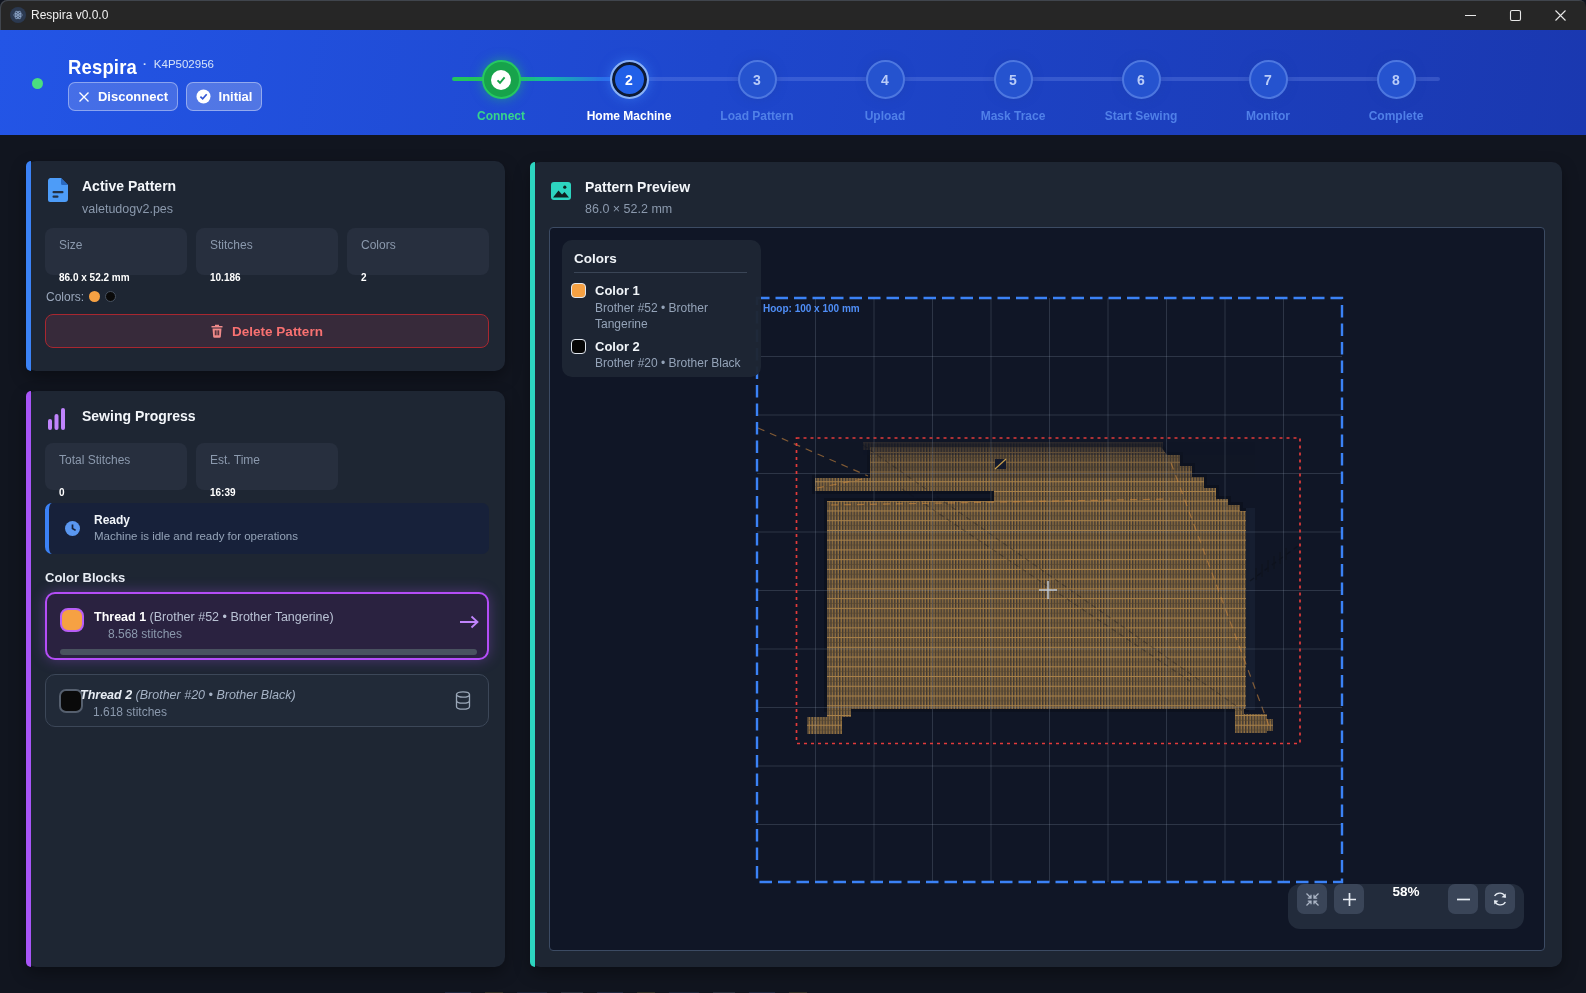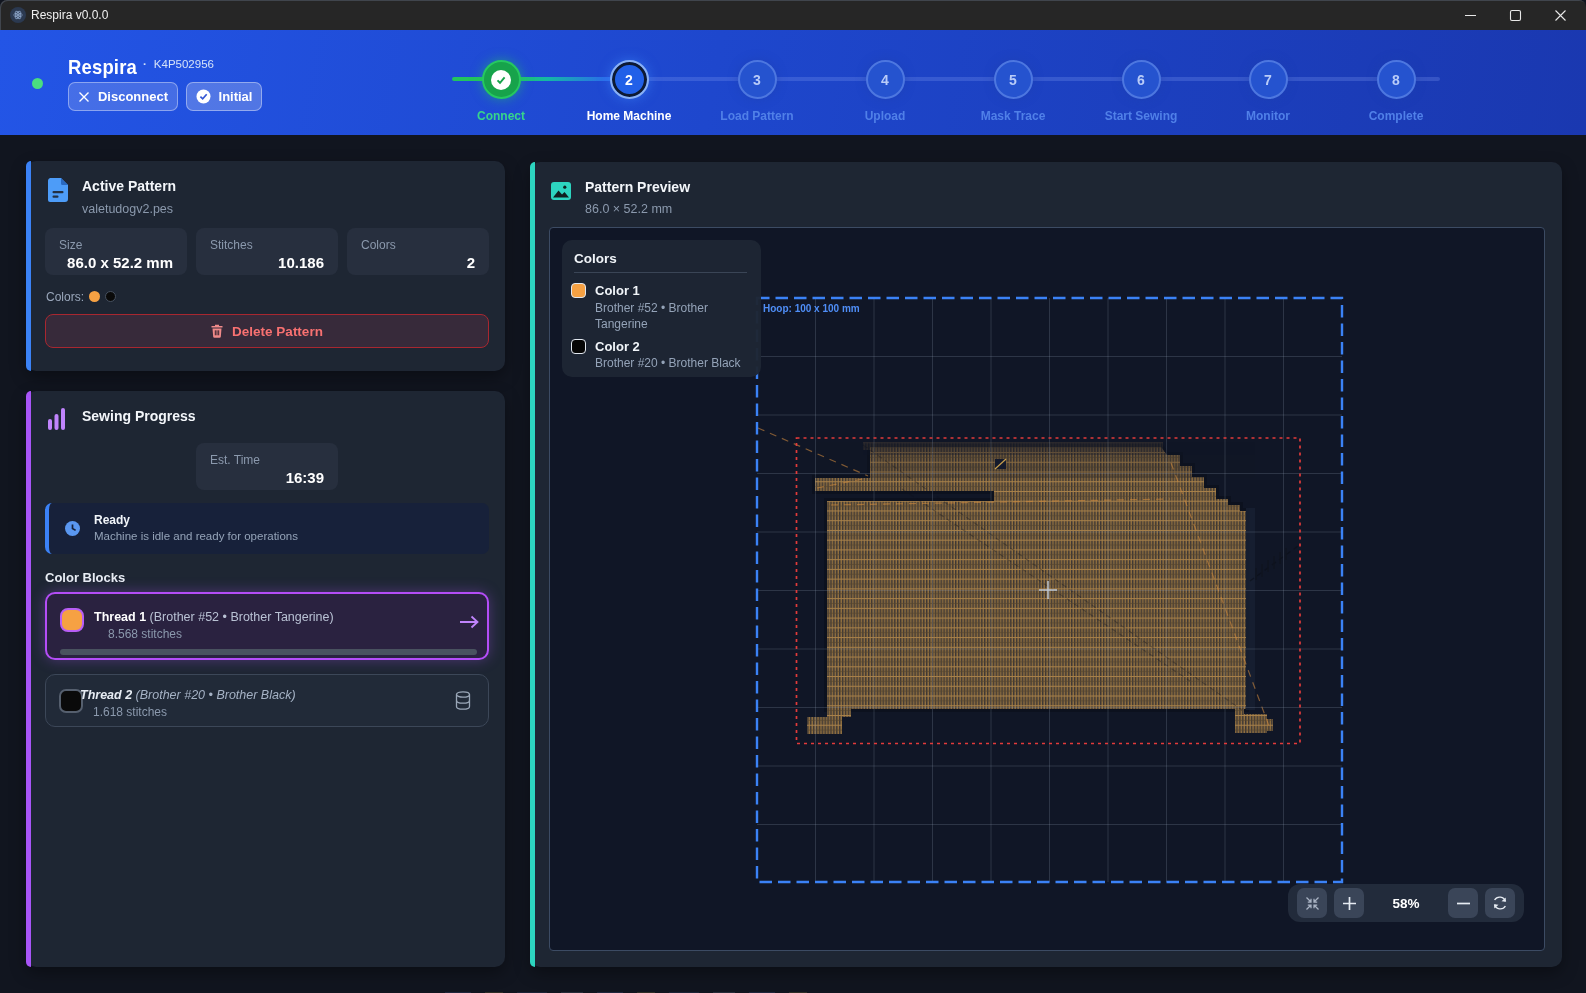--- a/index.html
+++ b/index.html
@@ -32,29 +32,29 @@
   .s-todo .stepcirc { background:#2553cf; border:2px solid #4d77e0; color:#b9ccf8; box-shadow:0 0 10px rgba(30,64,175,.5); }
   .s-todo .lbl { color:#5080e8; }
 
   
   .card { position:absolute; background:#1e2633; border-radius:10px; box-shadow:0 6px 16px rgba(0,0,0,0.35); }
   .accent { position:absolute; left:0; top:0; bottom:0; width:5px; border-radius:10px 0 0 10px; }
   .cardtitle { position:absolute; font-size:14px; font-weight:bold; color:#f3f6fa; }
   .cardsub { position:absolute; font-size:12.5px; color:#8b99ad; }
   .statbox { position:absolute; width:142px; height:47px; background:#272f3e; border-radius:8px; padding:10px 14px 0 14px; }
   .statbox .sl { font-size:12px; color:#8b99ad; }
-  .statbox .sv { font-size:15px; font-weight:bold; color:#fff; margin-top:2px;text-align:right; }
+  .statbox .sv { font-size:10px; font-weight:bold; color:#fff; margin-top:20px; }
 
   
   #colorbox { position:absolute; left:12px; top:12px; width:199px; height:137px; background:rgba(30,38,52,0.97);
     border-radius:10px; padding:12px 14px; }
   #lockbox { position:absolute; left:733px; top:562px; width:241px; height:80px; background:#59310e;
     border:2px solid #e88a1b; border-radius:9px; }
-  #zoombar { position:absolute; left:738px; top:656px; width:236px; height:38px; background:#222b3b;
-    border-radius:12px; display:flex; align-items:center; padding:0 9px; gap:7px; }
+  #zoombar { position:absolute; left:738px; top:656px; width:236px; height:45px; background:#222b3b;
+    border-radius:12px; display:flex; padding:0 9px; gap:7px; }
   .zbtn { width:30px; height:30px; background:#3a4558; border-radius:7px; display:flex; align-items:center; justify-content:center; }
 </style>
 </head>
 <body>
   <div id="titlebar">
     <div class="applogo">
       <svg width="16" height="16" viewBox="0 0 26 26">
         <g stroke="#9db7dd" stroke-width="1" fill="none">
           <ellipse cx="13" cy="13" rx="7" ry="3.2"></ellipse>
           <ellipse cx="13" cy="13" rx="7" ry="3.2" transform="rotate(60 13 13)"></ellipse>
@@ -166,20 +166,24 @@
       Delete Pattern</div>
   </div>
   <div id="card2" class="card" style="left:26px; top:391px; width:479px; height:576px;">
     <div class="accent" style="background:#a855f7;"></div>
     <svg class="abs" style="left:22px; top:17px;" width="19" height="22" viewBox="0 0 19 22">
       <rect x="0" y="11" width="4" height="11" rx="2" fill="#c084fc"></rect>
       <rect x="6.5" y="6" width="4" height="16" rx="2" fill="#c084fc"></rect>
       <rect x="13" y="0" width="4" height="22" rx="2" fill="#c084fc"></rect>
     </svg>
     <div class="cardtitle" style="left:56px; top:17px;">Sewing Progress</div>
+    <div class="statbox" style="left:19px; top:52px;">
+      <div class="sl">Total Stitches</div>
+      <div class="sv">0</div>
+    </div>
     <div class="statbox" style="left:170px; top:52px;">
       <div class="sl">Est. Time</div>
       <div class="sv">16:39</div>
     </div>
     <div class="abs" style="left:19px; top:112px; width:444px; height:51px; background:#17213a; border-left:4px solid #3b82f6; border-radius:7px;">
       <svg class="abs" style="left:16px; top:18px;" width="15" height="15" viewBox="0 0 15 15">
         <circle cx="7.5" cy="7.5" r="7.5" fill="#5a97f0"></circle>
         <path d="M7.5 3.6 v3.9 l3.1 1.9" stroke="#17213a" stroke-width="1.7" fill="none"></path>
       </svg>
       <div class="abs" style="left:45px; top:10px; font-size:12px; font-weight:bold; color:#f1f5f9;">Ready</div>

